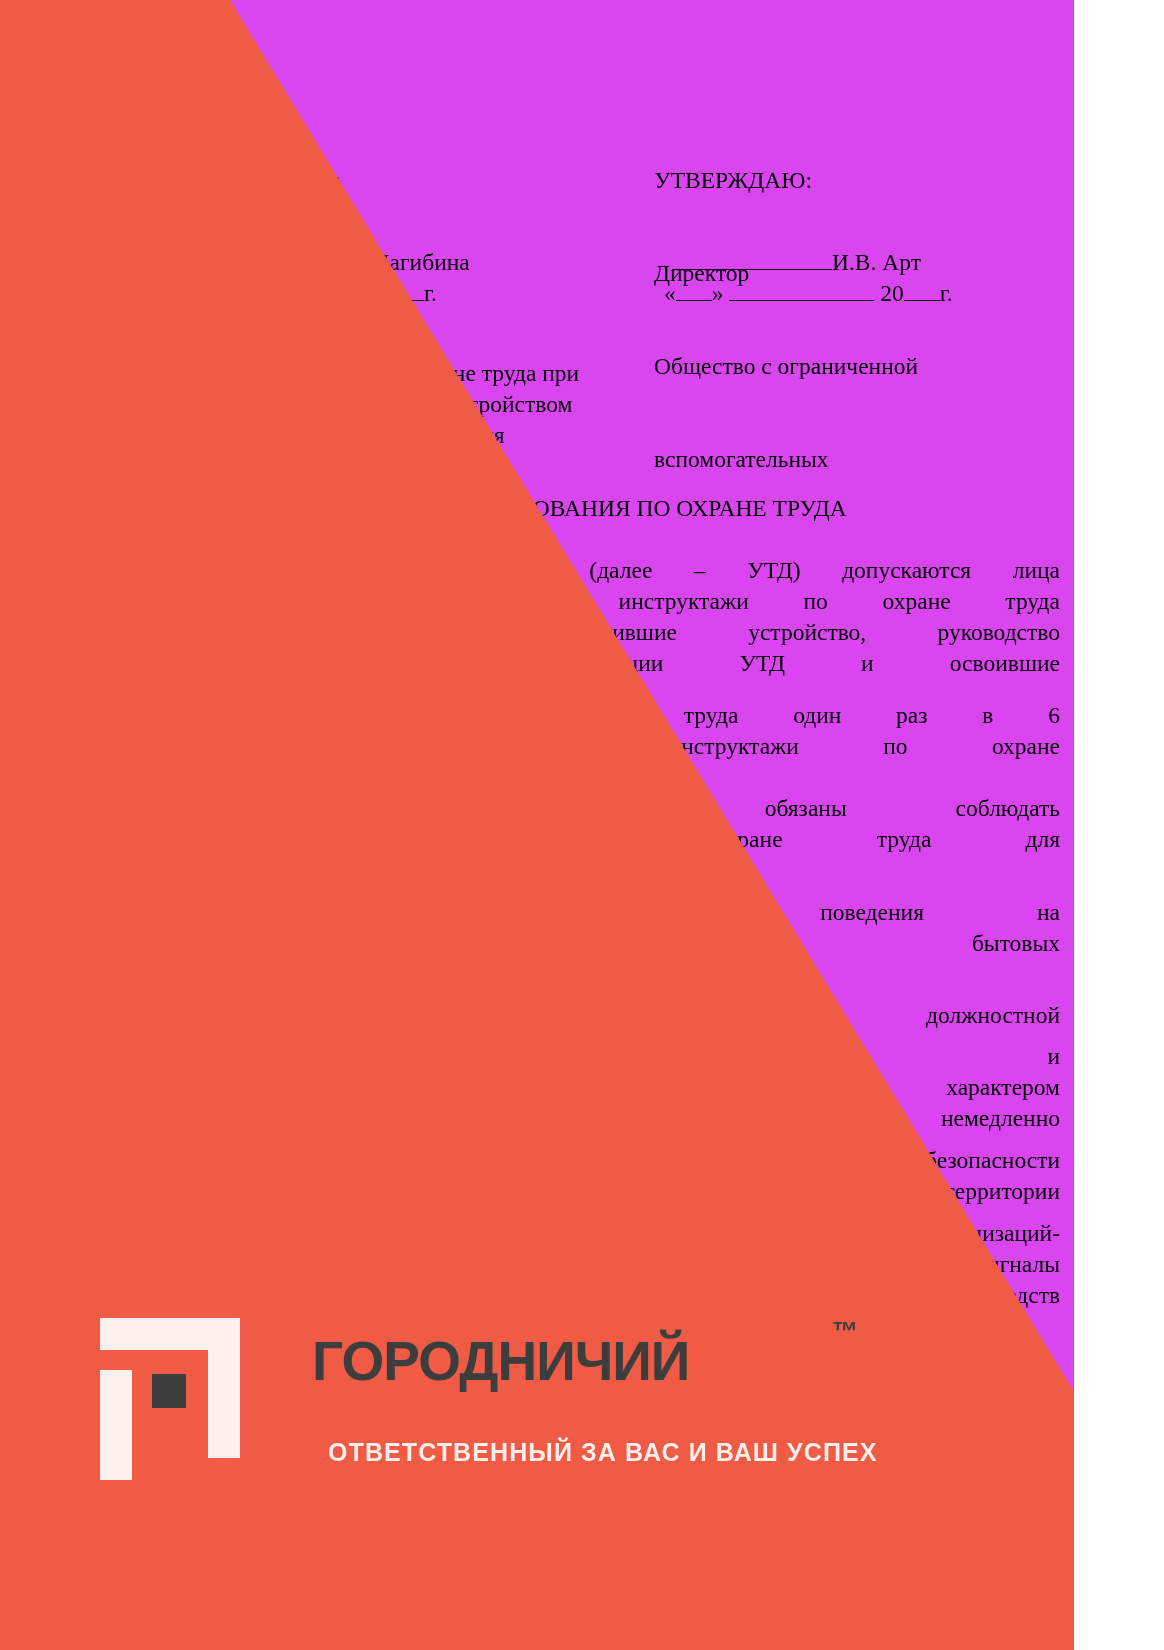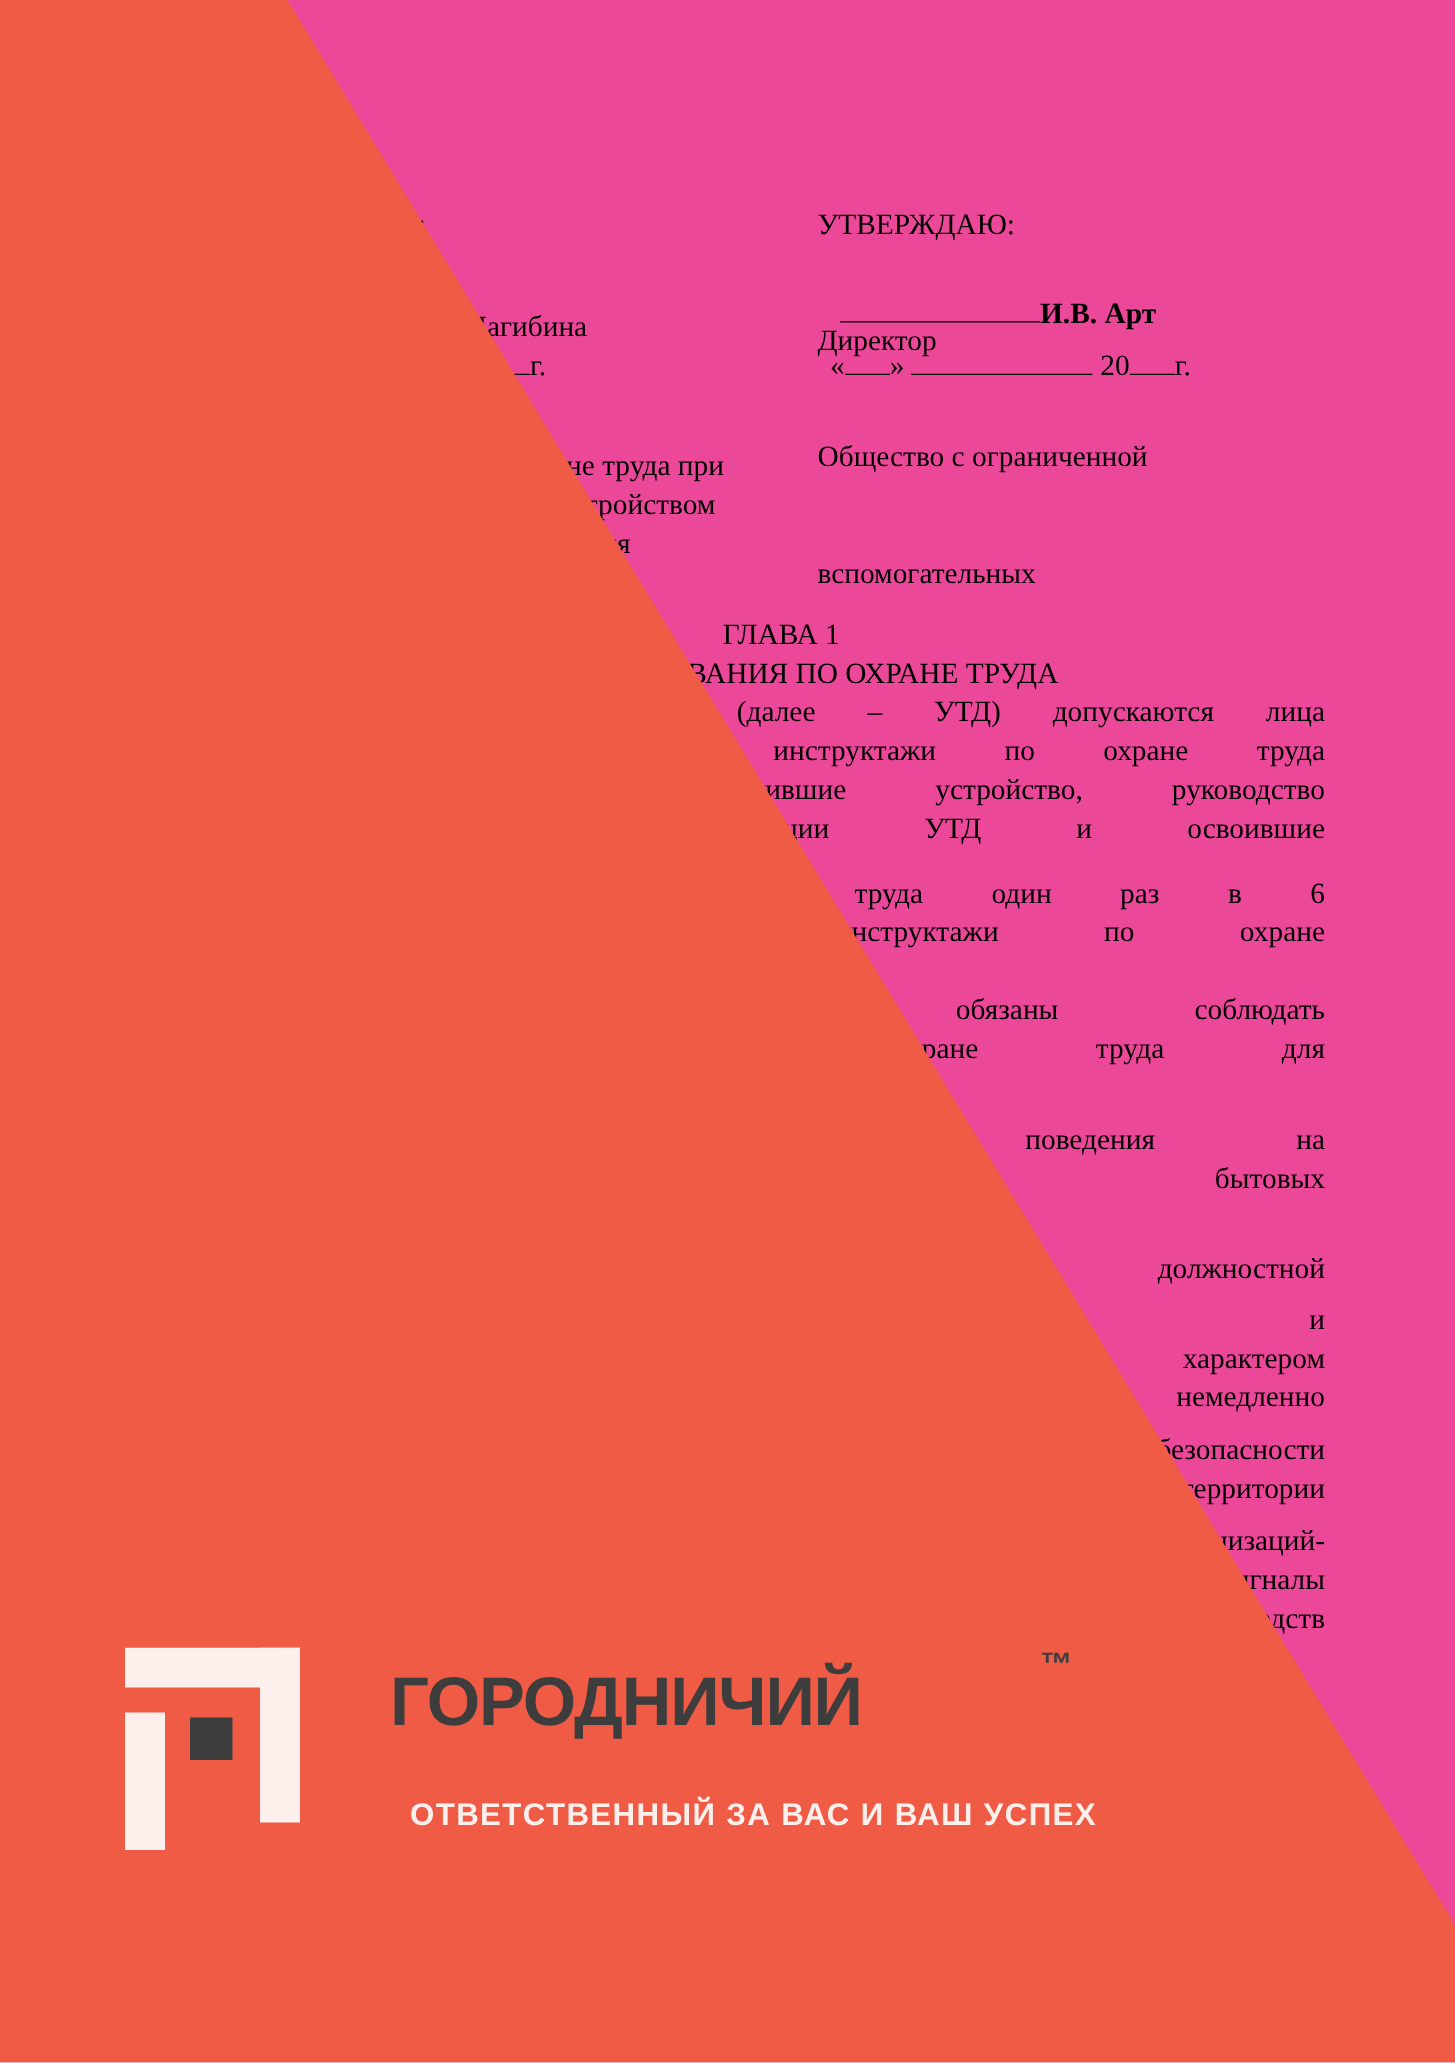--- a/index.html
+++ b/index.html
@@ -5,23 +5,23 @@
   html, body {
     margin: 0;
     padding: 0;
     background: #ffffff;
   }
   body {
     font-family: "Liberation Serif", "DejaVu Serif", serif;
   }
   #page {
     position: relative;
-    width: 1164px;
+    width: 1074px;
     height: 1650px;
-    background: #ec4899;
+    background: #d946ef;
     overflow: hidden;
   }
 
   
   .doc {
     position: absolute;
     inset: 0;
     color: #000000;
   }
 
@@ -41,21 +41,21 @@
   .sig-col.left  { left: 160px; width: 470px; }
   .sig-col.right { left: 654px; width: 440px; }
 
   .sig-name-line {
     position: absolute;
     font-size: 23.5px;
     line-height: 31px;
     white-space: pre;
   }
   .sig-name-line.left  { left: 176px; top: 247px; }
-  .sig-name-line.right { left: 672px; top: 236px; font-weight: bold; }
+  .sig-name-line.right { left: 672px; top: 247px; }
 
   .sig-date-line {
     position: absolute;
     font-size: 23.5px;
     line-height: 31px;
     white-space: pre;
   }
   .sig-date-line.left  { left: 168px; top: 278px; }
   .sig-date-line.right { left: 664px; top: 278px; }
 
@@ -208,21 +208,20 @@
 
     <div class="sig-date-line right"><span>«</span><span class="rule w36"></span><span>»</span> <span class="rule w145"></span> <span>20</span><span class="rule w36"></span><span>г.</span></div>
 
     <div class="doc-title">
       <span>я по охране труда при</span>
       <span>работ с устройством</span>
       <span>ования</span>
     </div>
 
     <div class="chapter">
-      <span>ГЛАВА 1</span>
       <span>БЩИЕ ТРЕБОВАНИЯ ПО ОХРАНЕ ТРУДА</span>
     </div>
 
     <div class="body-block" id="para1">
       <p>йством точного дозирования (далее – УТД) допускаются лица</p>
       <p>дшие медицинский осмотр, инструктажи по охране труда</p>
       <p>а рабочем месте), изучившие устройство, руководство</p>
       <p>да-изготовителя по эксплуатации УТД и освоившие</p>
       <p class="last">аботы на нем.</p>
     </div>

